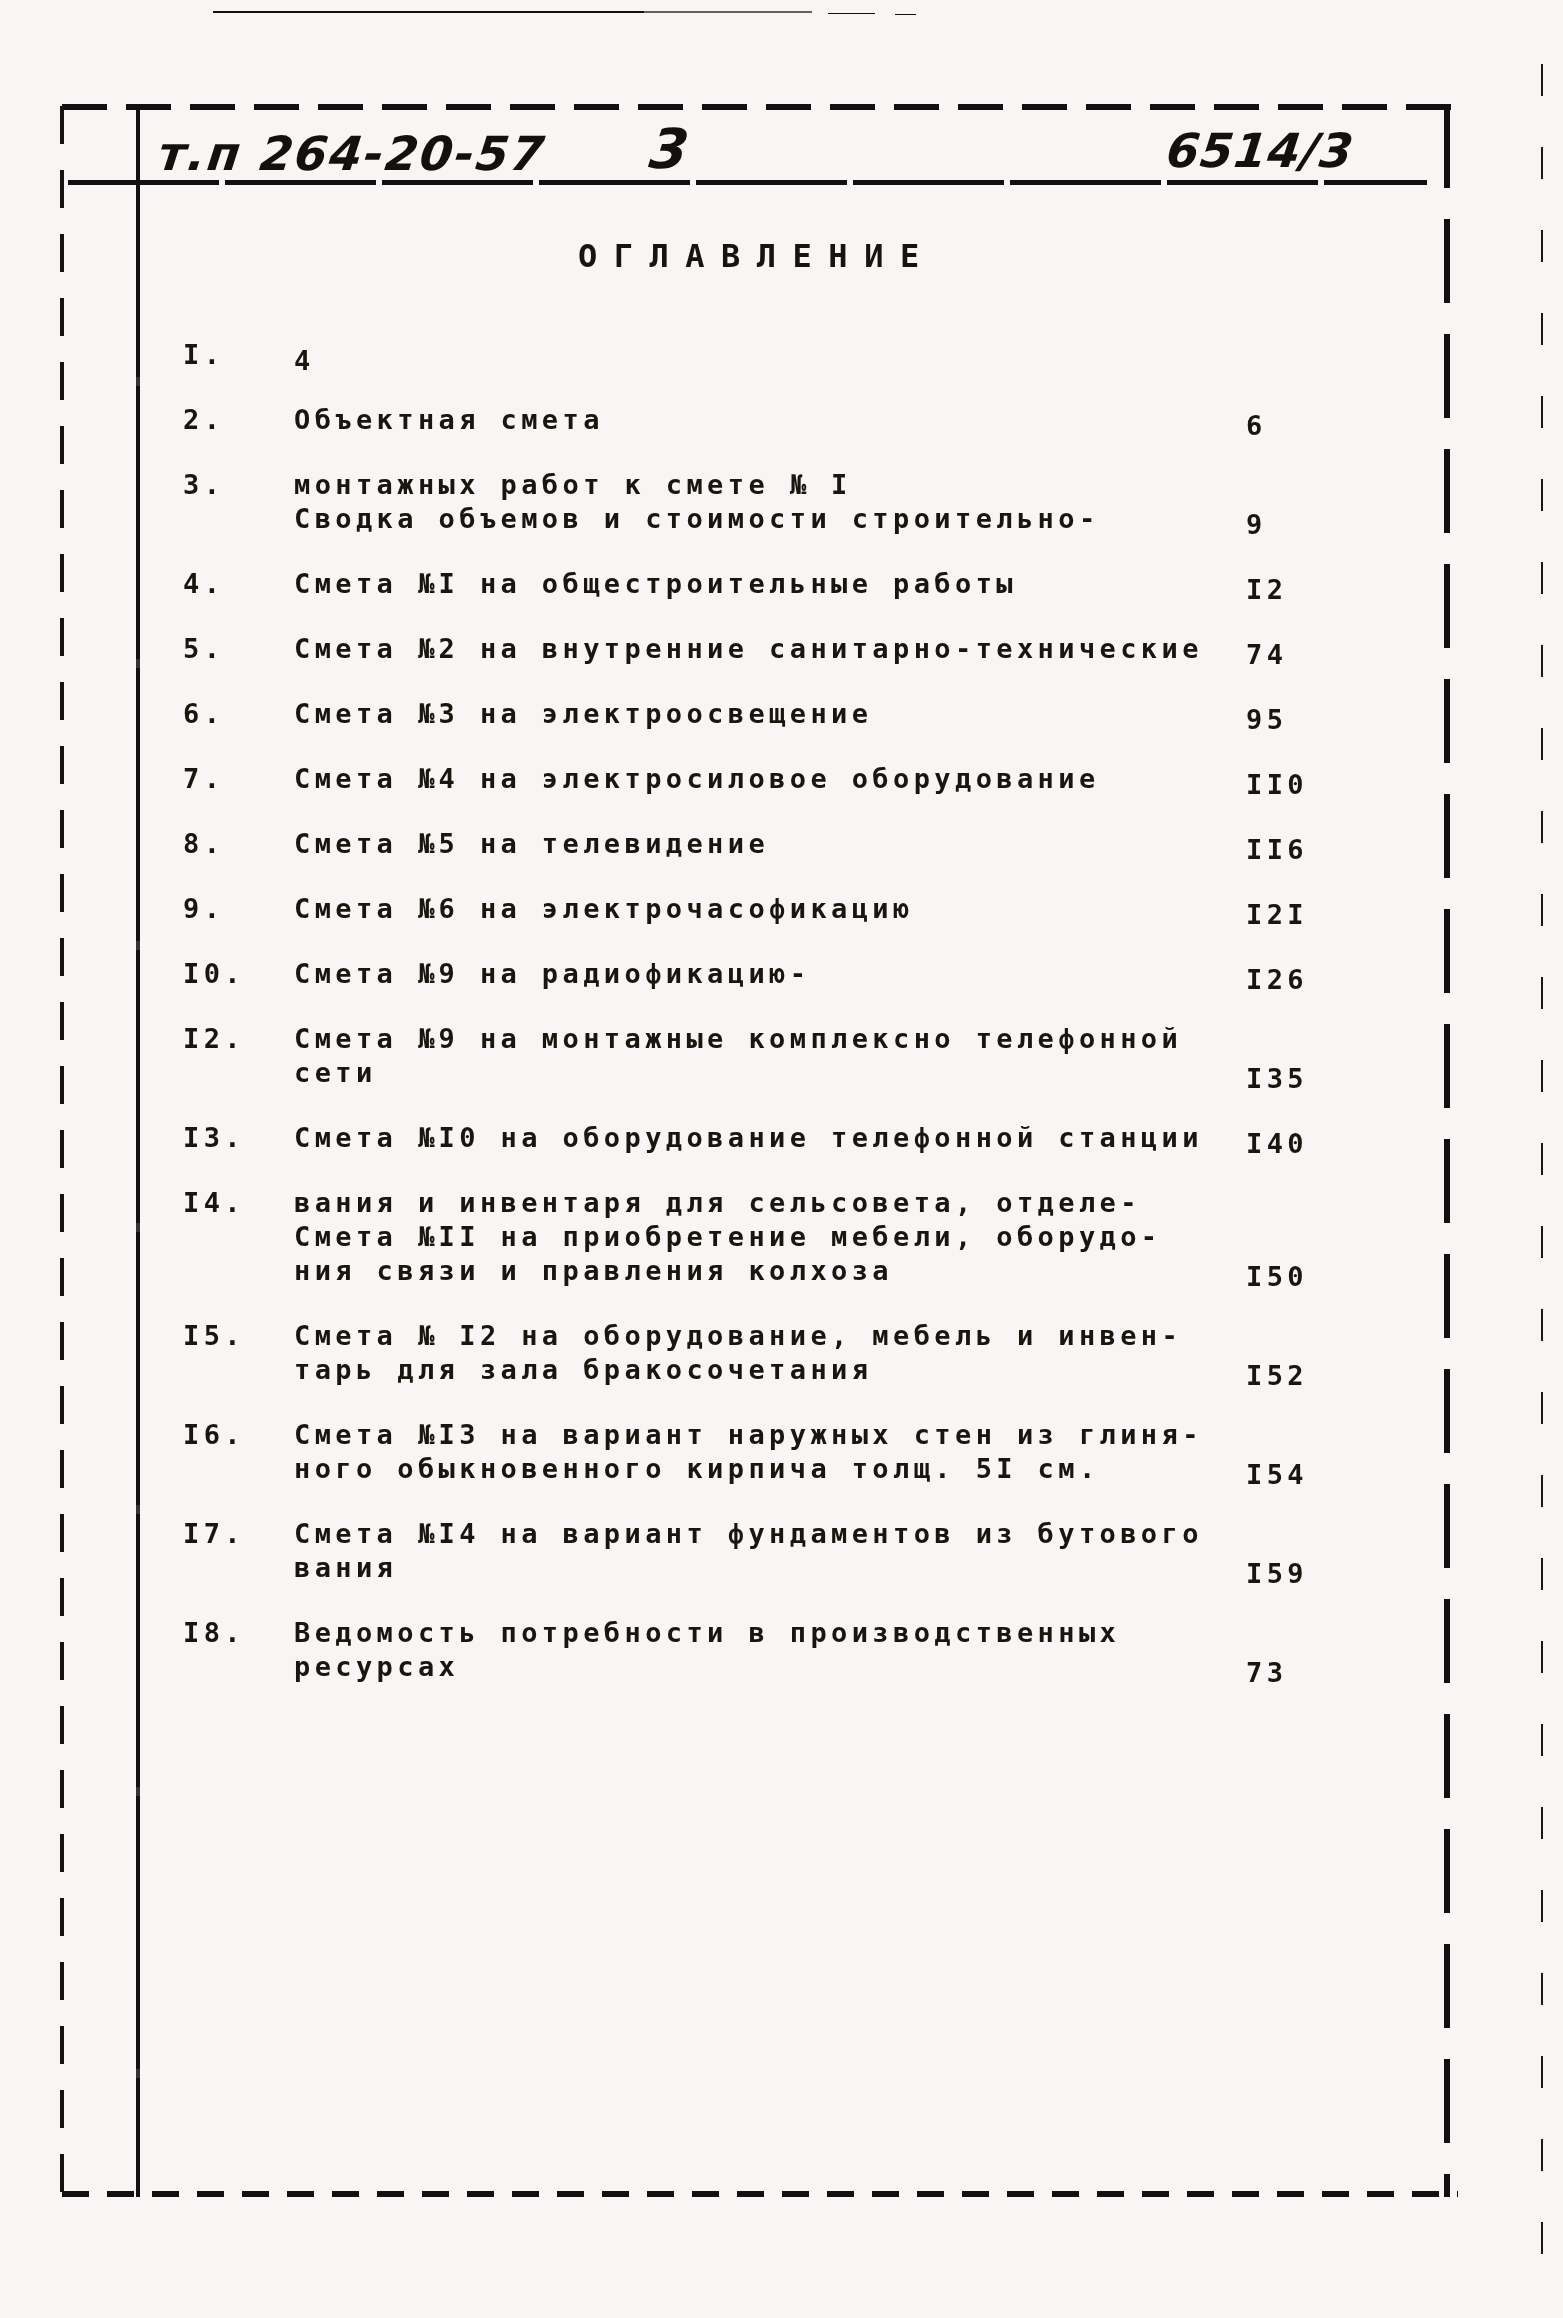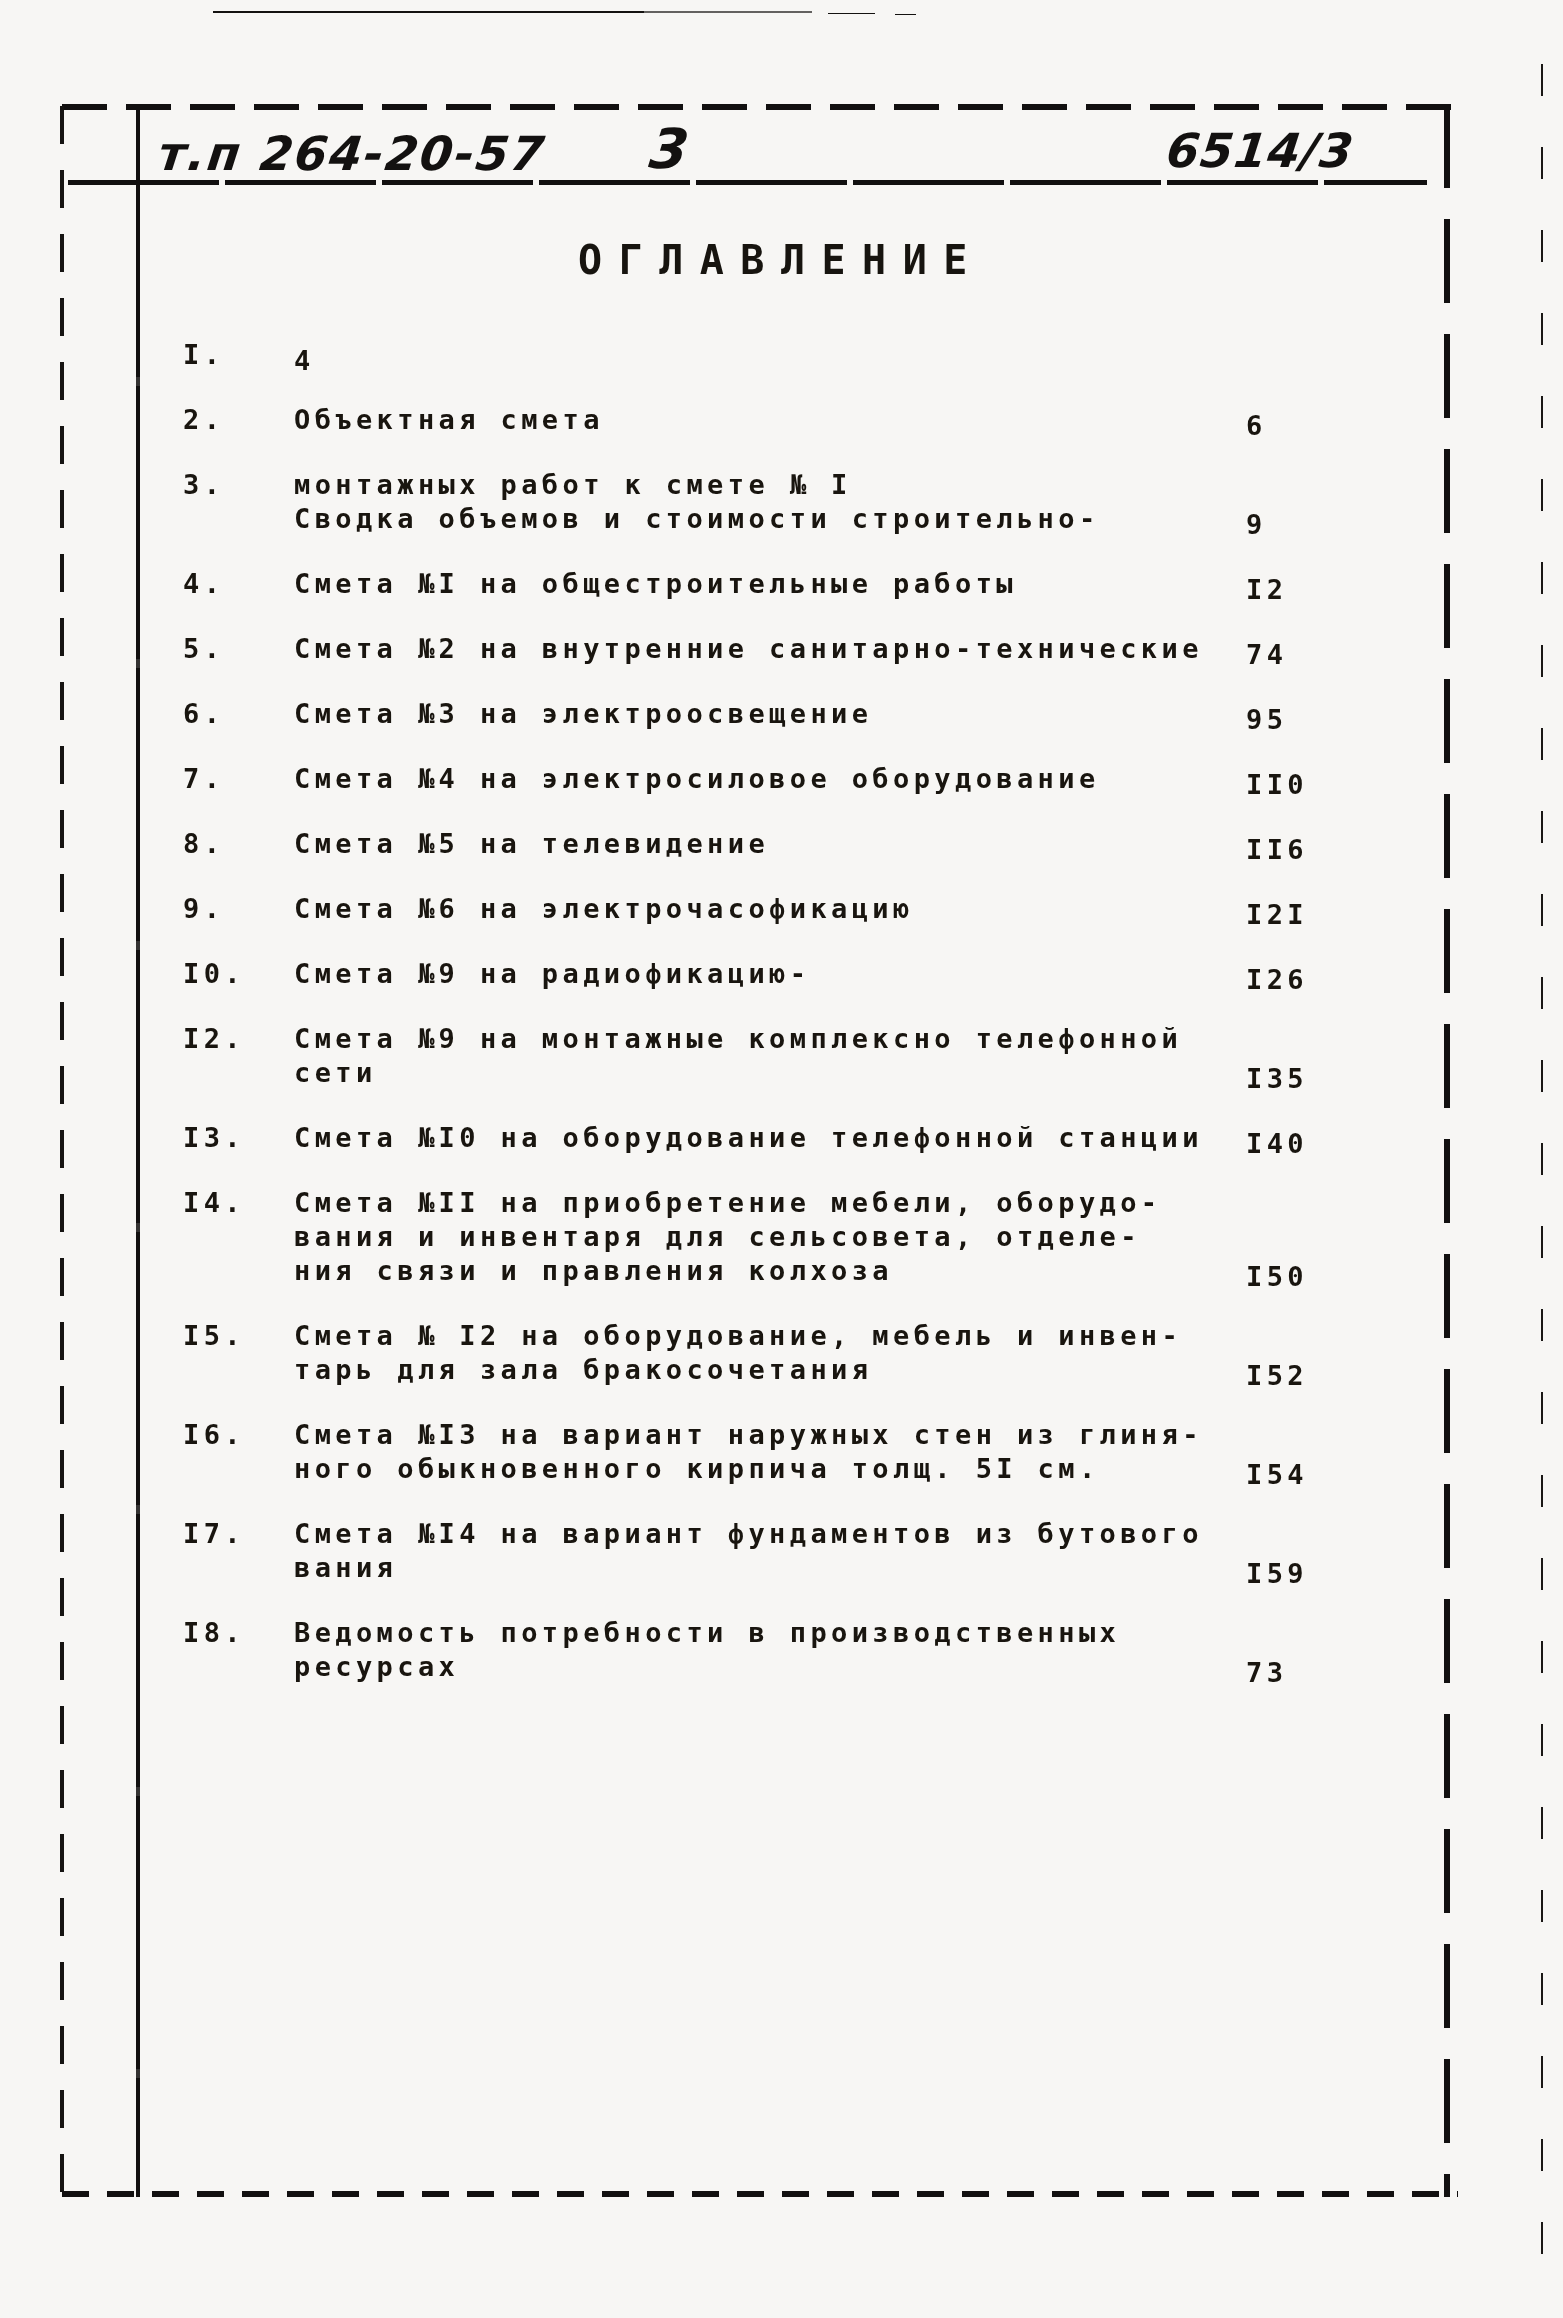--- a/index.html
+++ b/index.html
@@ -60,21 +60,21 @@
     color:#131110;
     transform:skewX(-7deg);
     white-space:nowrap;
   }
   .doc-code{left:159px;top:126px;font-size:47px;letter-spacing:1.9px;}
   .sheet-number{left:650px;top:117px;font-size:55px;}
   .inventory-number{left:1167px;top:123px;font-size:47px;letter-spacing:1px;}
   
   .page-title{
     position:absolute;left:578px;top:240px;
-    font-size:40px;font-weight:bold;
+    font-size:32px;font-weight:bold;
     letter-spacing:16.5px;line-height:1;
     white-space:nowrap;
   }
   .toc-list{
     position:absolute;left:183px;top:338px;width:1134px;
     display:flex;flex-direction:column;
   }
   .toc-row{
     display:grid;
     grid-template-columns:111px 952px 71px;
@@ -194,22 +194,22 @@
       <div class="toc-row">
     <div class="toc-num">I3.</div>
     <div class="toc-title">
           <div>Смета №I0 на оборудование телефонной станции</div>
         </div>
     <div class="toc-page">I40</div>
   </div>
       <div class="toc-row">
     <div class="toc-num">I4.</div>
     <div class="toc-title">
+          <div>вания и инвентаря для сельсовета, отделе-</div>
           <div>Смета №II на приобретение мебели, оборудо-</div>
-          <div>вания и инвентаря для сельсовета, отделе-</div>
           <div>ния связи и правления колхоза</div>
         </div>
     <div class="toc-page">I50</div>
   </div>
       <div class="toc-row">
     <div class="toc-num">I5.</div>
     <div class="toc-title">
           <div>Смета № I2 на оборудование, мебель и инвен-</div>
           <div>тарь для зала бракосочетания</div>
         </div>

